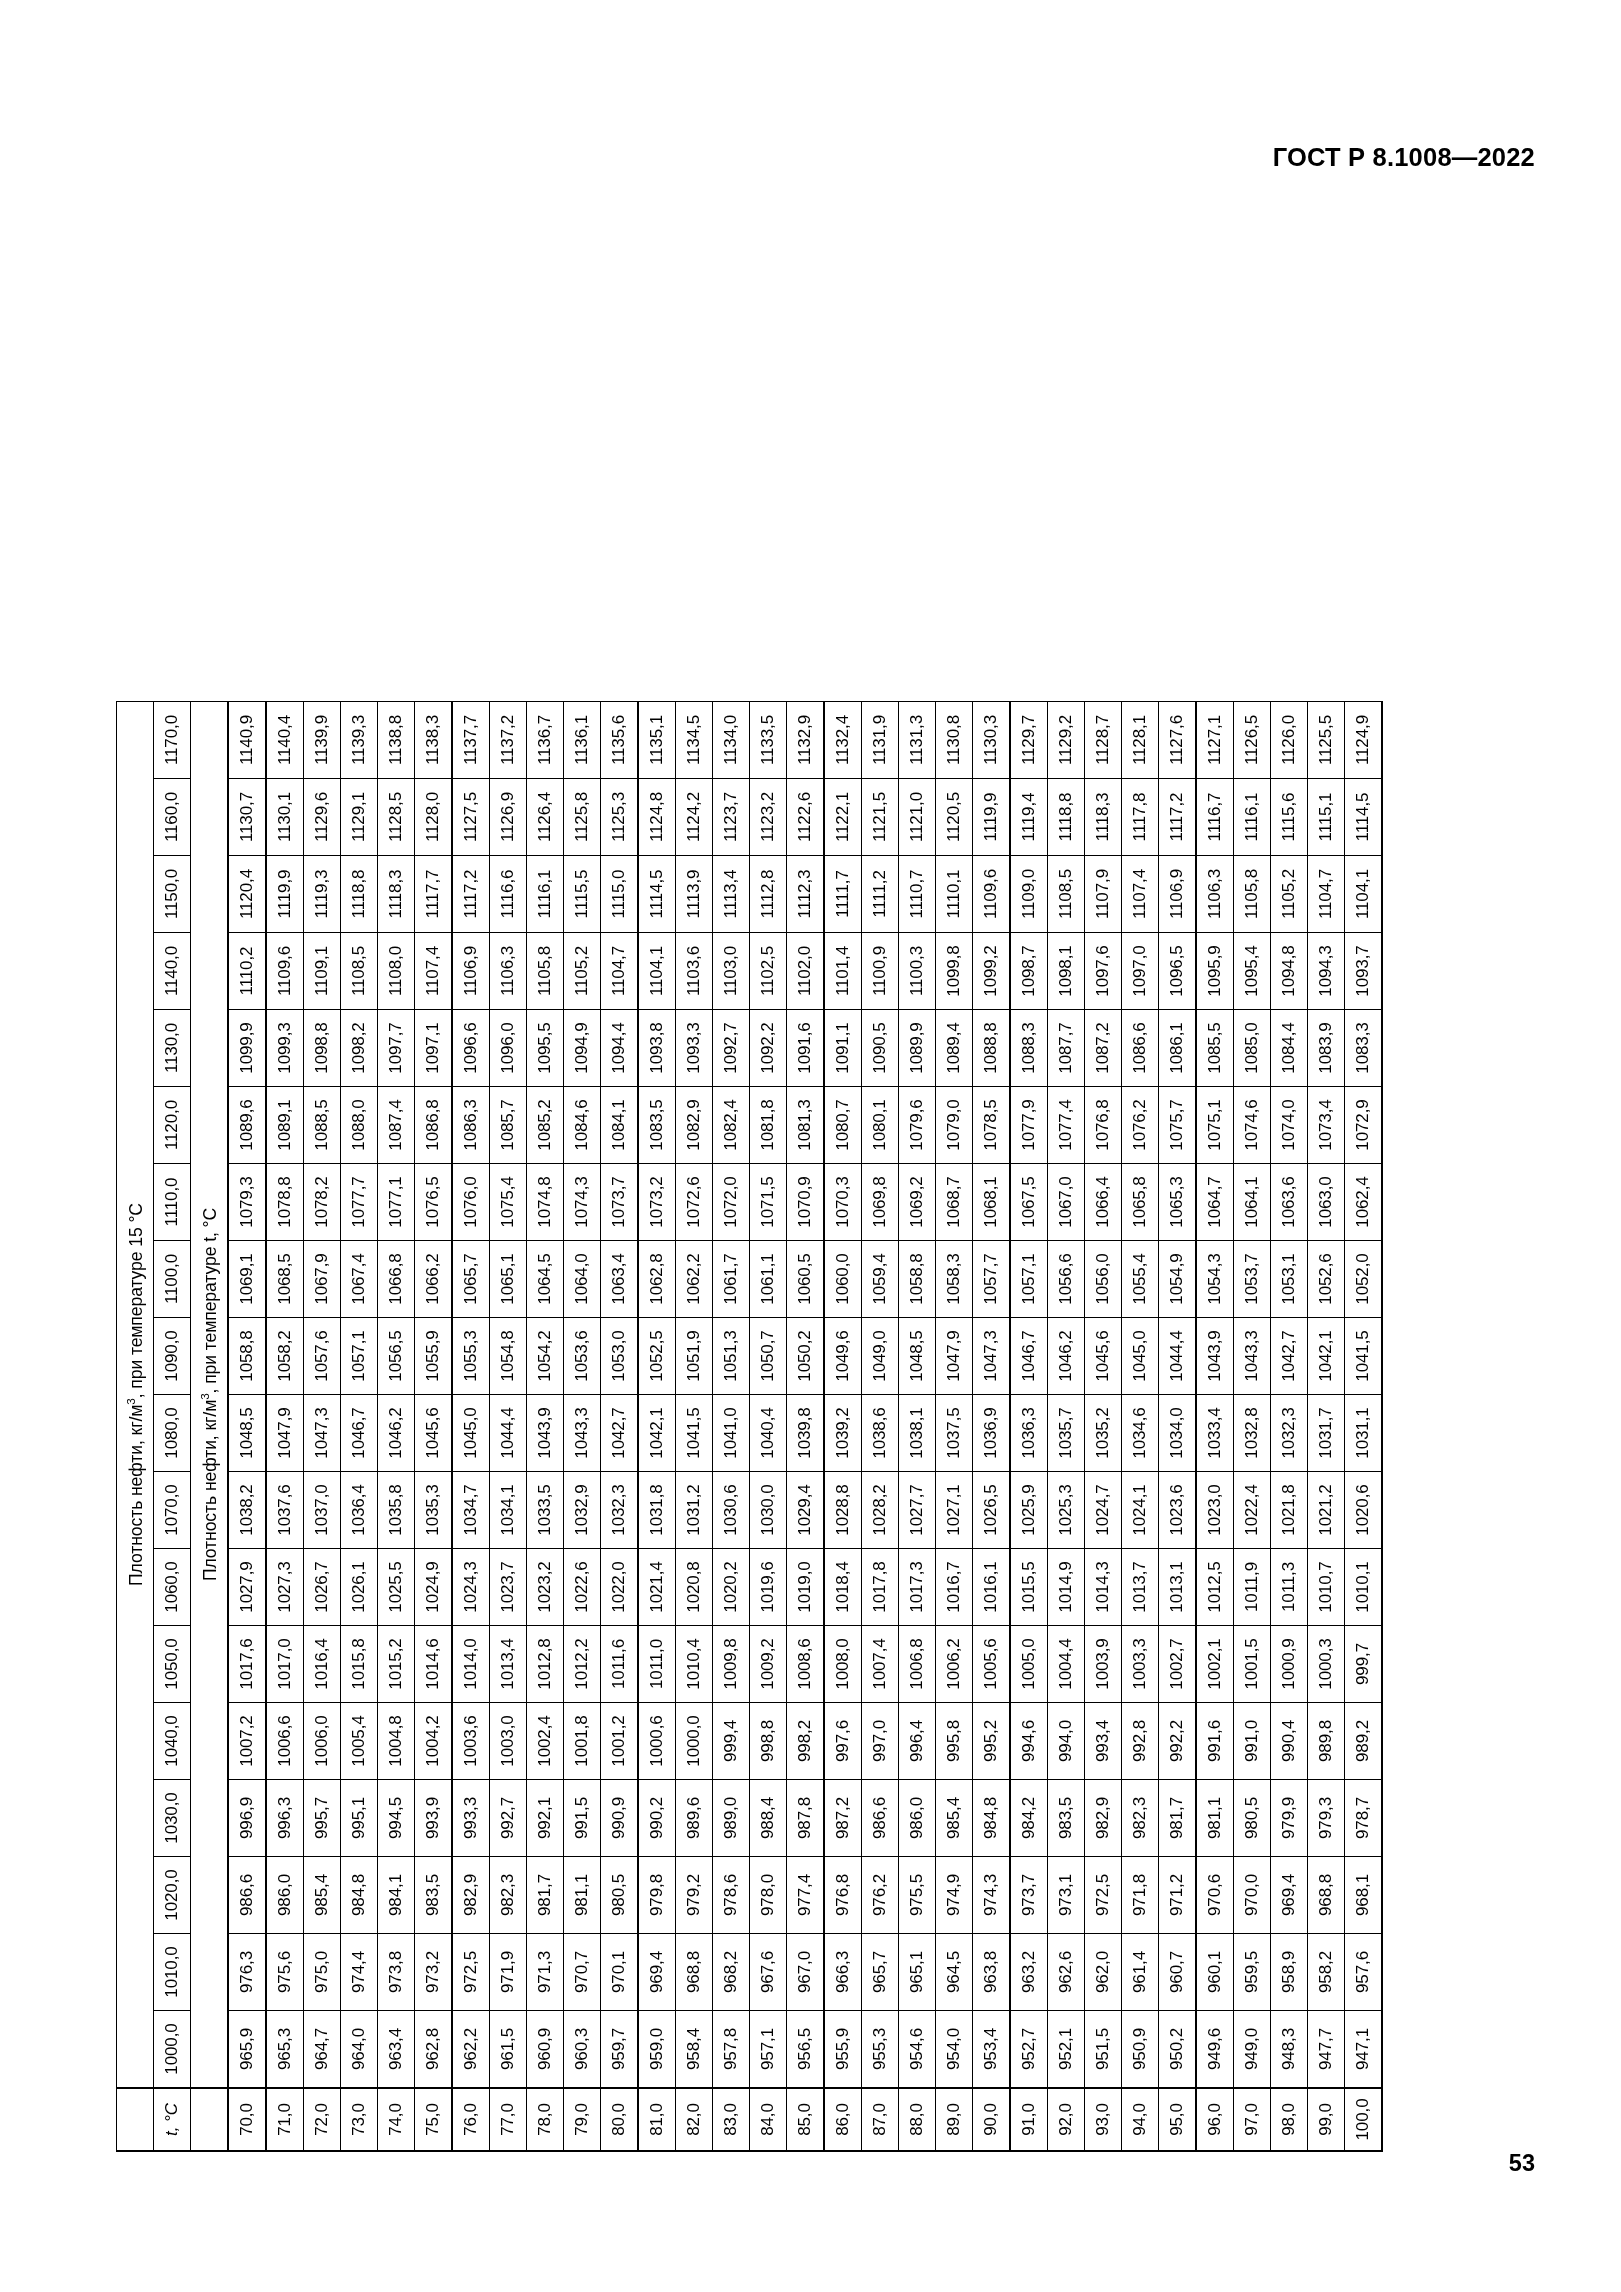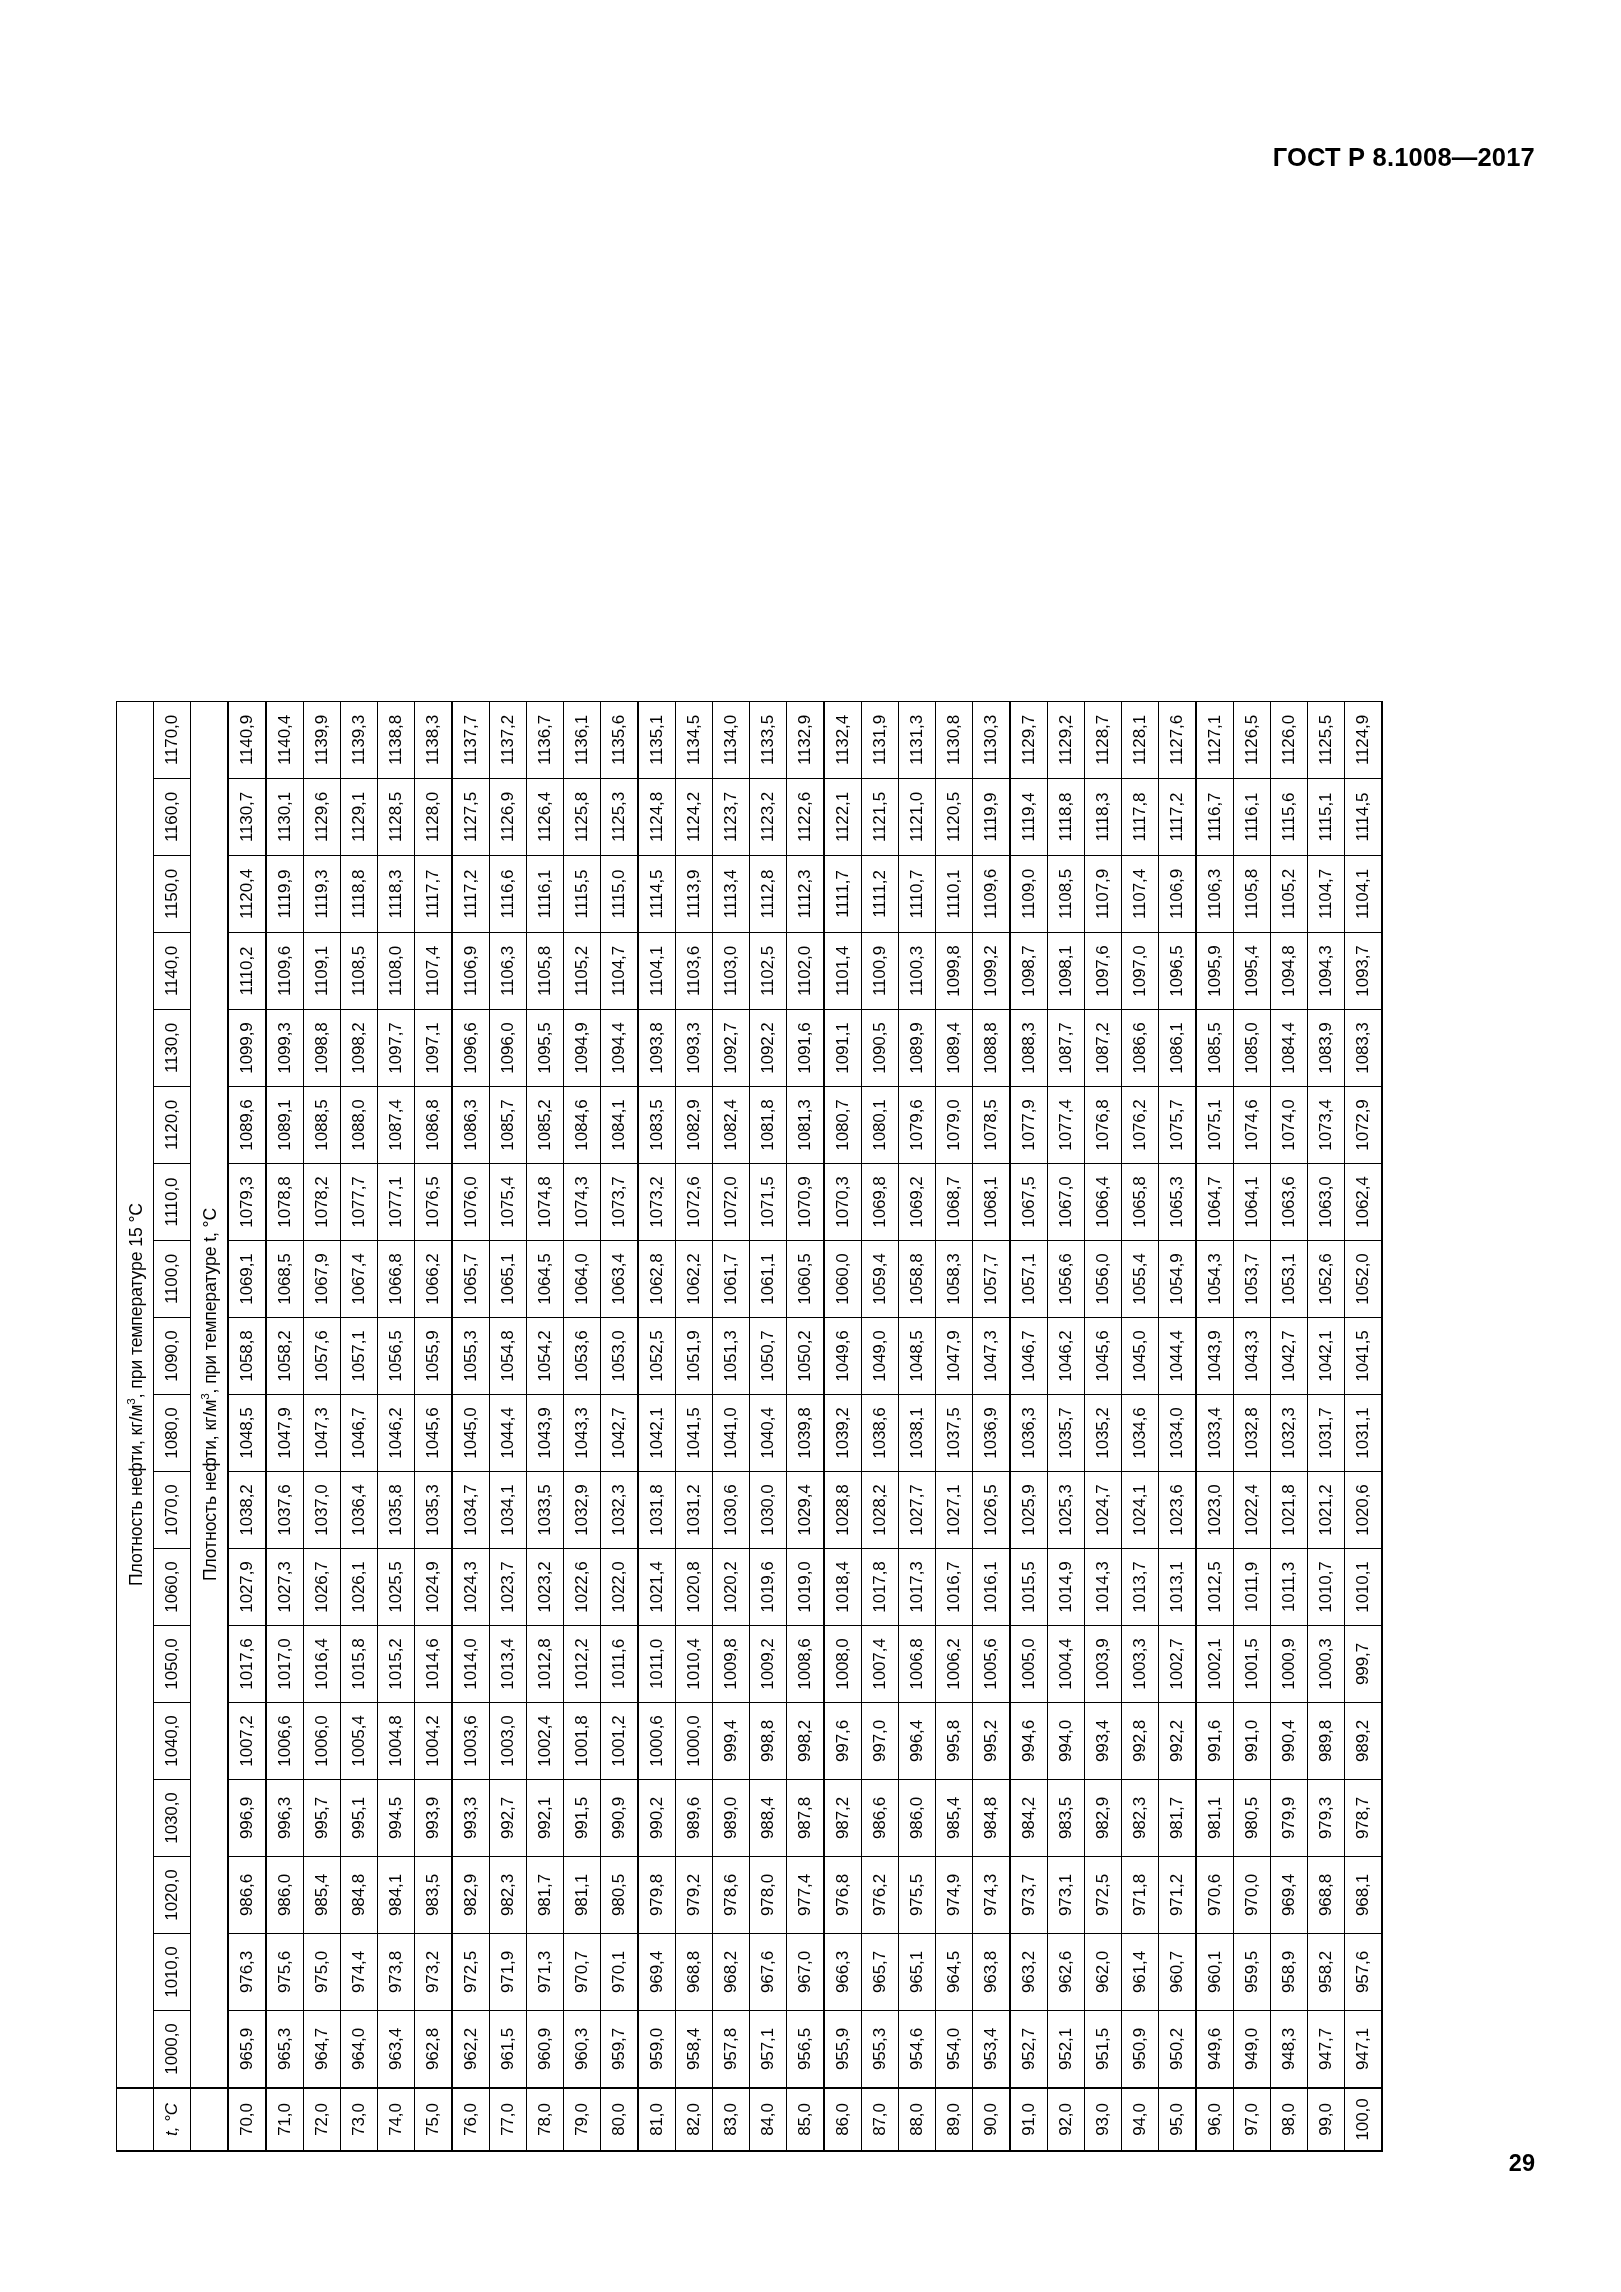--- a/index.html
+++ b/index.html
@@ -84,21 +84,21 @@
   tr.band td, tr.band th{border-bottom:2px solid #000;}
 
   .hdr-row th{font-size:17px;height:39px;border-top:2px solid #000;border-bottom:2px solid #000;}
   .hdr-row th.tcol i{font-style:italic;}
 </style>
 </head>
 <body>
 
 <div id="page">
 
-  <div class="doc-header">ГОСТ Р 8.1008—2017</div>
+  <div class="doc-header">ГОСТ Р 8.1008—2022</div>
 
   <div class="rot-wrap">
     <table class="grid">
       <thead>
         <tr>
           <th class="tcol"></th>
           <th class="span-head first-d last-d" colspan="18">
             <span>Плотность нефти, кг/м</span><span class="sup">3</span><span>, при температуре 15 °С</span>
           </th>
         </tr>
@@ -779,16 +779,16 @@
             <td class="dcol">1083,3</td>
             <td class="dcol">1093,7</td>
             <td class="dcol">1104,1</td>
             <td class="dcol">1114,5</td>
             <td class="dcol last-d">1124,9</td>
           </tr>
         </tbody>
     </table>
   </div>
 
-  <div class="folio">29</div>
+  <div class="folio">53</div>
 
 </div>
 
 
 </body></html>

